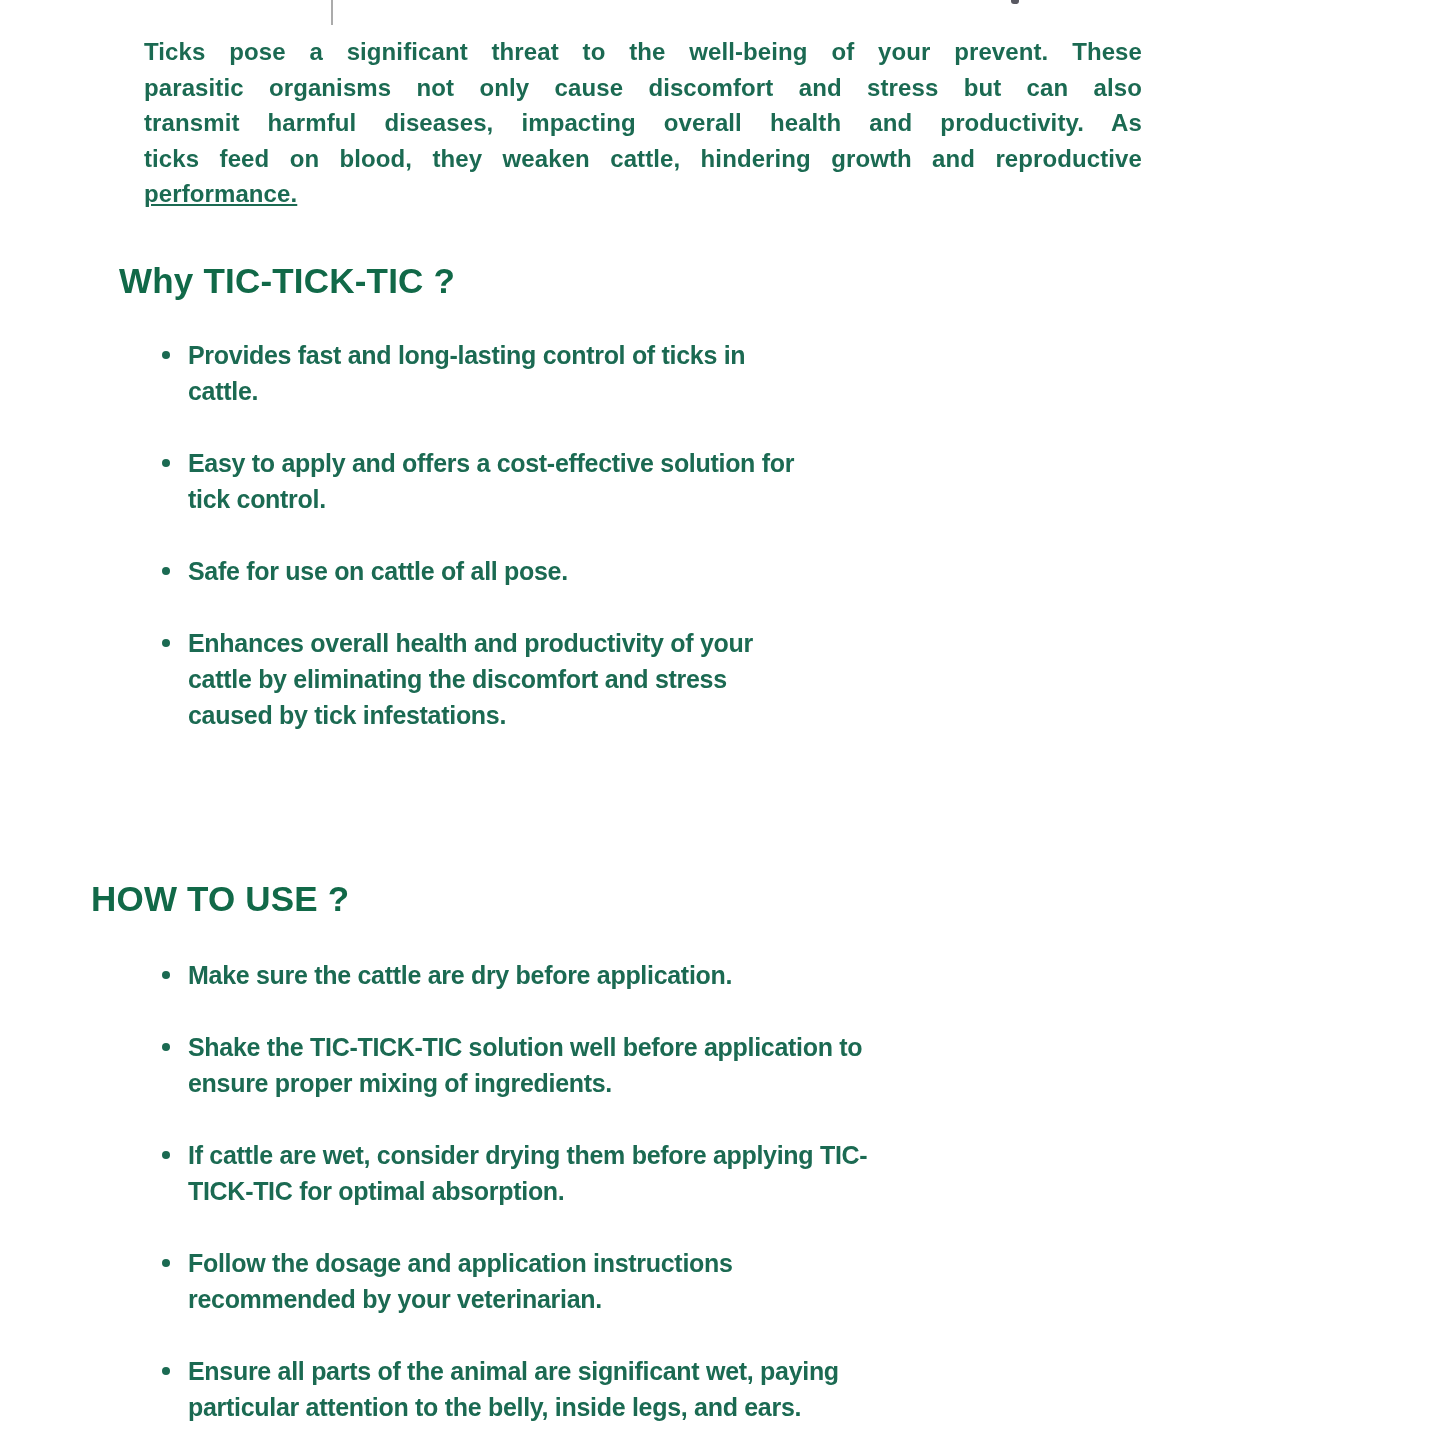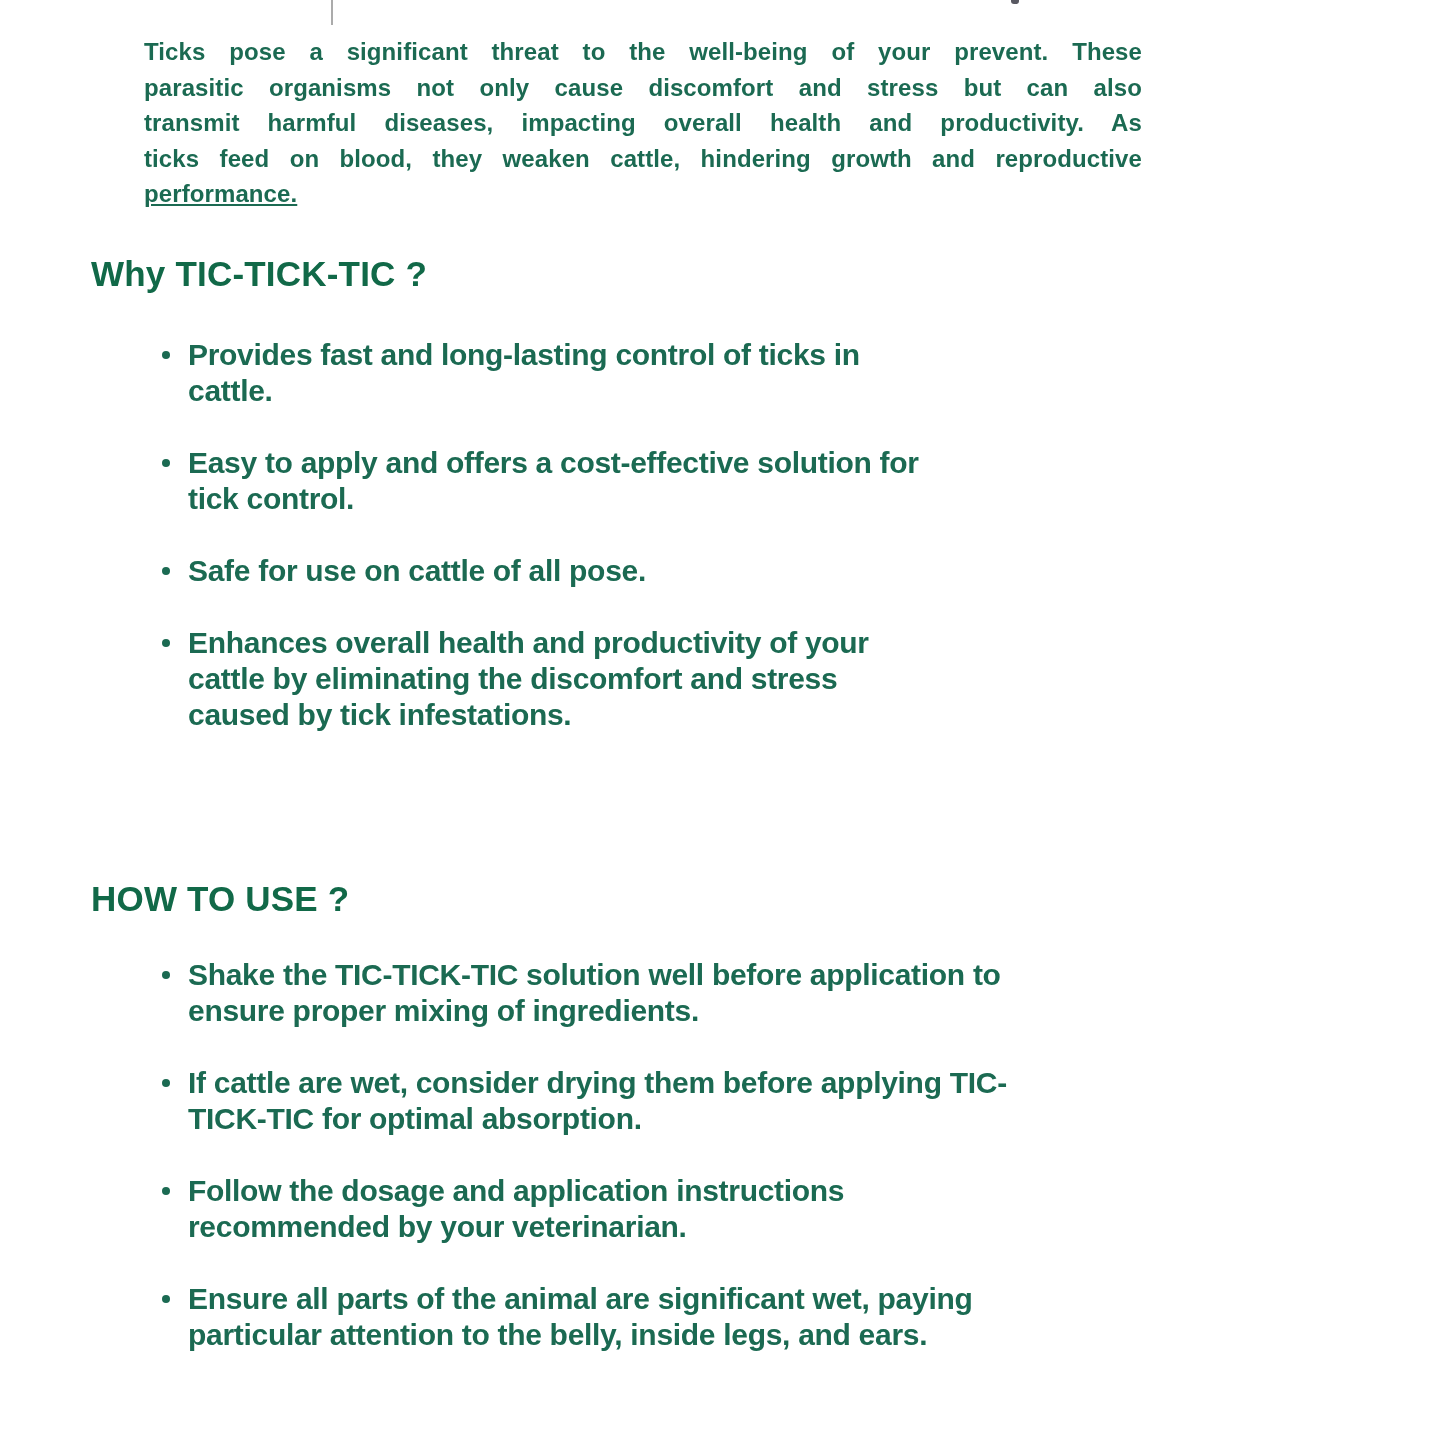--- a/index.html
+++ b/index.html
@@ -40,21 +40,21 @@
     text-align-last:left;
     text-decoration:underline;
   }
   .section-heading{
     position:absolute;left:91px;
     font-size:35px;font-weight:700;
     color:var(--heading);
     letter-spacing:.2px;
     white-space:nowrap;
   }
-  #why-heading{top:254px;}
+  #why-heading{top:261px;margin-left:28px;}
   #how-heading{top:879px;}
   .bullet-list{
     position:absolute;left:162px;width:1080px;
     list-style:none;
   }
   #why-list{top:337px;}
   #how-list{top:957px;}
   .bullet-item{
     display:flex;
     align-items:flex-start;
@@ -64,21 +64,21 @@
     flex:0 0 26px;
     padding-top:14px;
   }
   .bullet-icon::before{
     content:"";
     display:block;
     width:8px;height:8px;border-radius:50%;
     background:var(--ink);
   }
   .bullet-text{
-    font-size:30px;font-weight:700;line-height:36px;
+    font-size:25px;font-weight:700;line-height:36px;
     letter-spacing:-0.3px;
     white-space:pre-line;
   }
 </style>
 </head>
 <body>
 
 <div class="top-edge-line"></div>
 <div class="top-edge-mark"></div>
 
@@ -113,20 +113,24 @@
 cattle by eliminating the discomfort and stress
 caused by tick infestations.</span>
   </li>
 </ul>
 
 <h2 id="how-heading" class="section-heading">HOW TO USE ?</h2>
 
 <ul id="how-list" class="bullet-list">
   <li class="bullet-item">
     <span class="bullet-icon"></span>
+    <span class="bullet-text">Make sure the cattle are dry before application.</span>
+  </li>
+  <li class="bullet-item">
+    <span class="bullet-icon"></span>
     <span class="bullet-text">Shake the TIC-TICK-TIC solution well before application to
 ensure proper mixing of ingredients.</span>
   </li>
   <li class="bullet-item">
     <span class="bullet-icon"></span>
     <span class="bullet-text">If cattle are wet, consider drying them before applying TIC-
 TICK-TIC for optimal absorption.</span>
   </li>
   <li class="bullet-item">
     <span class="bullet-icon"></span>

